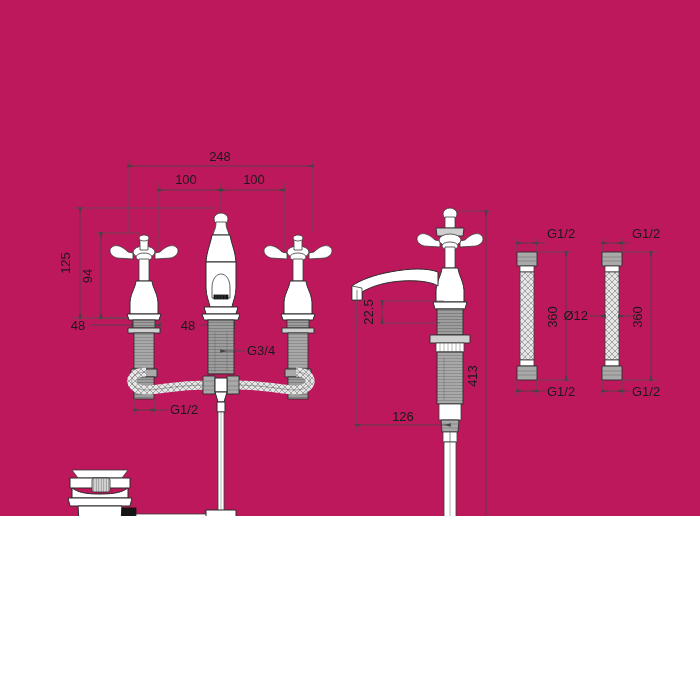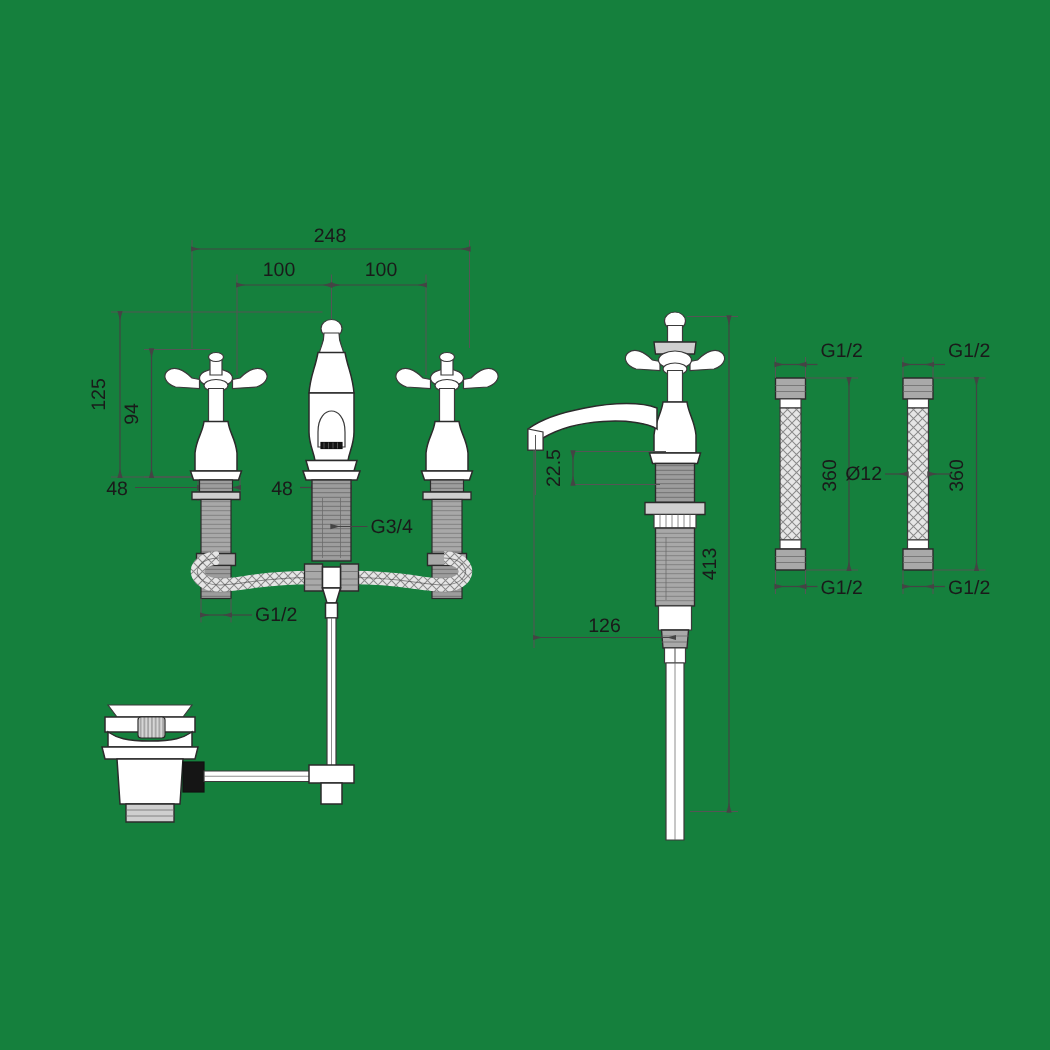--- a/index.html
+++ b/index.html
@@ -3,22 +3,22 @@
 <meta charset="utf-8">
 <style>
   html, body {
     margin: 0;
     padding: 0;
     background: #ffffff;
   }
   #root {
     position: relative;
     width: 700px;
-    height: 700px;
-    background: #15803d;
+    height: 516px;
+    background: #be185d;
     font-family: "Liberation Sans", sans-serif;
     overflow: hidden;
   }
   svg { display: block; }
   .dim-text {
     font-family: "Liberation Sans", sans-serif;
     font-size: 13px;
     fill: #1a1a1a;
   }
   .dim-line {

